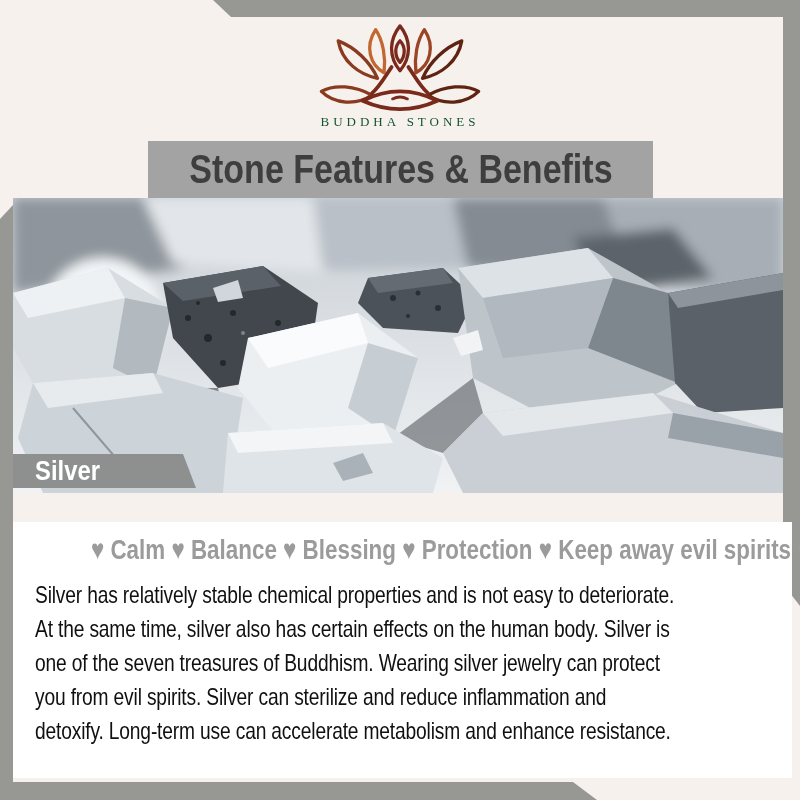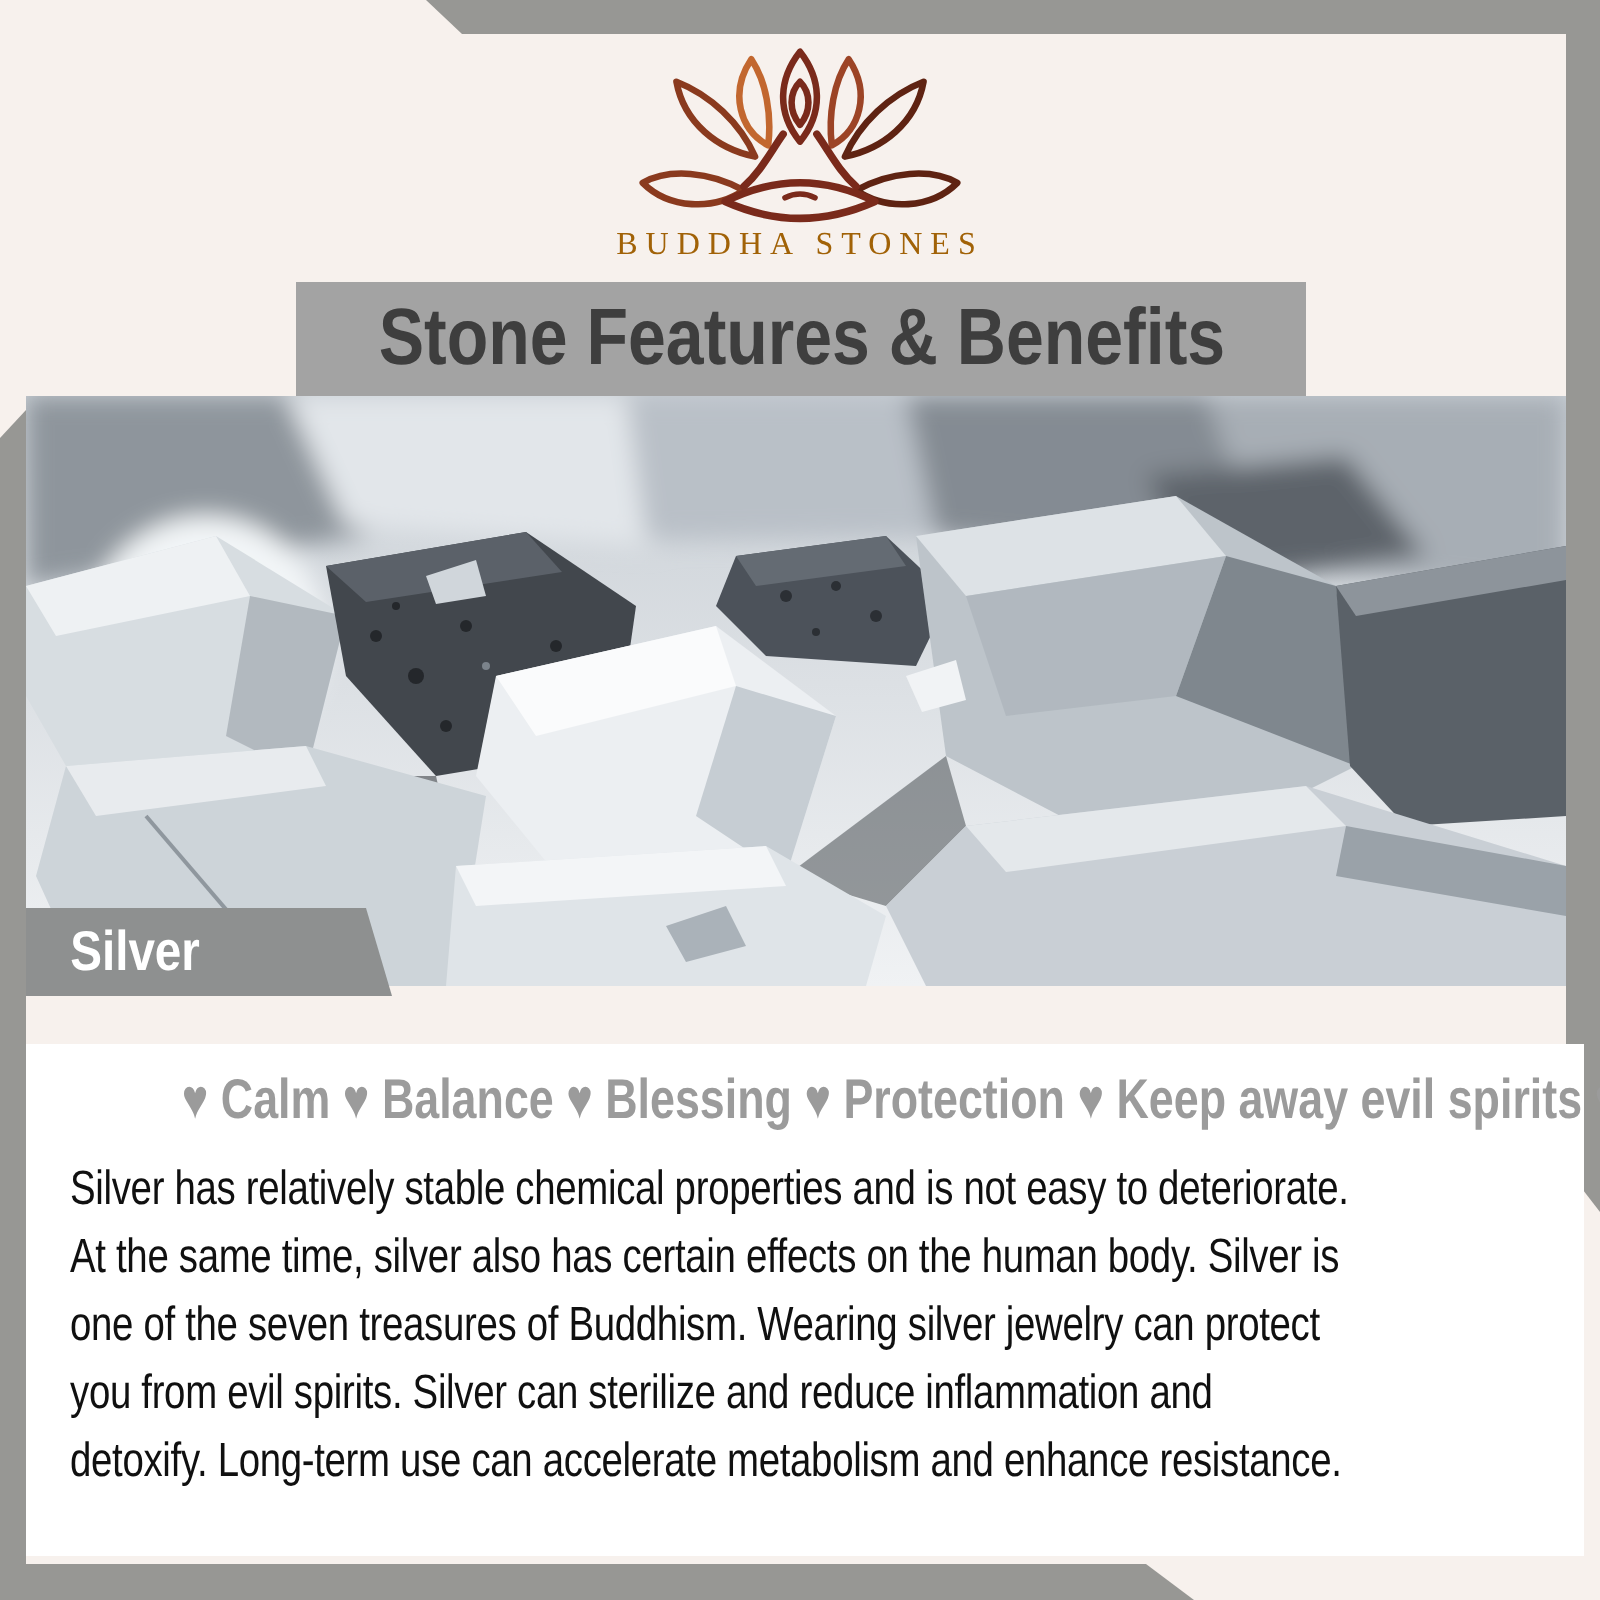--- a/index.html
+++ b/index.html
@@ -17,34 +17,34 @@
   .bar-left{left:0;top:205px;width:13px;height:595px;
     clip-path:polygon(0 14px,100% 0,100% 100%,0 100%);}
   .bar-bottom{left:0;top:782px;width:597px;height:18px;
     clip-path:polygon(0 0,calc(100% - 24px) 0,100% 100%,0 100%);}
   
   .logo-wrap{position:absolute;left:0;top:24px;width:800px;text-align:center;}
   .logo-wrap svg{display:block;margin:0 auto;}
   .brand{
     margin-top:2px;
     font-family:"Liberation Serif","DejaVu Serif",serif;
-    font-size:16px;letter-spacing:4px;color:#a16207;font-weight:500;
+    font-size:13px;letter-spacing:4px;color:#14532d;font-weight:500;
   }
   .title-banner{
     position:absolute;left:148px;top:141px;width:505px;height:57px;
     background:#a3a3a3;display:flex;align-items:center;justify-content:center;
   }
   .title-banner .title{
     font-size:40px;font-weight:bold;color:#3e3e3e;white-space:nowrap;
     transform:scaleX(0.85);transform-origin:center;
   }
   
   .photo{position:absolute;left:13px;top:198px;width:770px;height:295px;overflow:hidden;background:#dfe4e8;}
   .stone-label{
-    position:absolute;left:13px;top:454px;width:183px;height:44px;
+    position:absolute;left:13px;top:454px;width:183px;height:34px;
     background:#8e9090;z-index:4;
     clip-path:polygon(0 0,calc(100% - 13px) 0,100% 100%,0 100%);
     display:flex;align-items:center;
   }
   .stone-label .label-text{
     padding-left:26px;font-size:28px;font-weight:bold;color:#ffffff;white-space:nowrap;
     transform:scaleX(0.85);transform-origin:left center;
   }
   
   .content-box{

